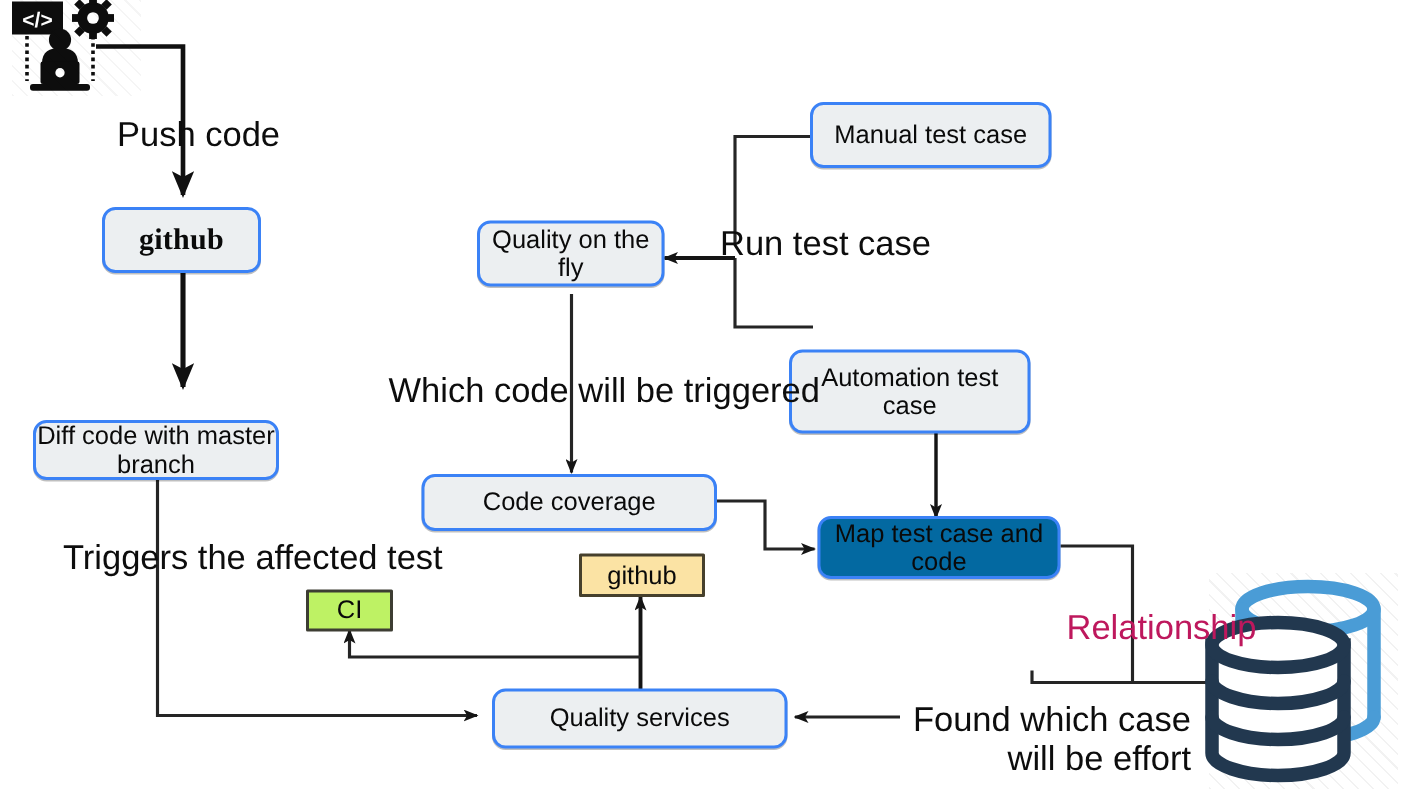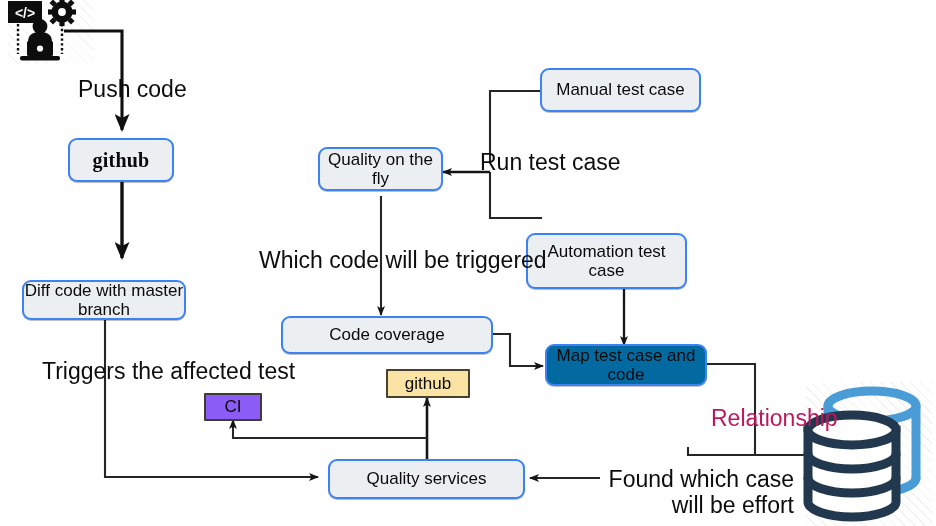--- a/index.html
+++ b/index.html
@@ -44,21 +44,21 @@
   }
   .rounded.blue {
     background: #0369a1;
   }
   .rect {
     border: 2px solid #4a4a3c;
     border-radius: 1px;
     font-size: 17px;
   }
   .rect.green {
-    background: #8b5cf6;
+    background: #bef264;
     border-color: #3d3d33;
   }
   .rect.amber {
     background: #fbe3a4;
     border-color: #46402c;
   }
   .github-label {
     font-family: "Liberation Serif", serif;
     font-weight: bold;
     font-size: 20px;
@@ -240,21 +240,21 @@
   </div>
 
   <div class="node rounded" style="left:22px; top:280px; width:164px; height:40px;">
     <span>Diff code with master branch</span>
   </div>
 
   <div class="node rounded" style="left:318px; top:147px; width:125px; height:44px;">
     <span>Quality on the fly</span>
   </div>
 
-  <div class="node rounded" style="left:281px; top:316px; width:212px; height:38px;">
+  <div class="node rounded" style="left:281px; top:316px; width:197px; height:38px;">
     <span>Code coverage</span>
   </div>
 
   <div class="node rounded" style="left:540px; top:68px; width:161px; height:44px;">
     <span>Manual test case</span>
   </div>
 
   <div class="node rounded" style="left:526px; top:197px; width:161px; height:56px;margin-top:36px;">
     <span>Automation test case</span>
   </div>

